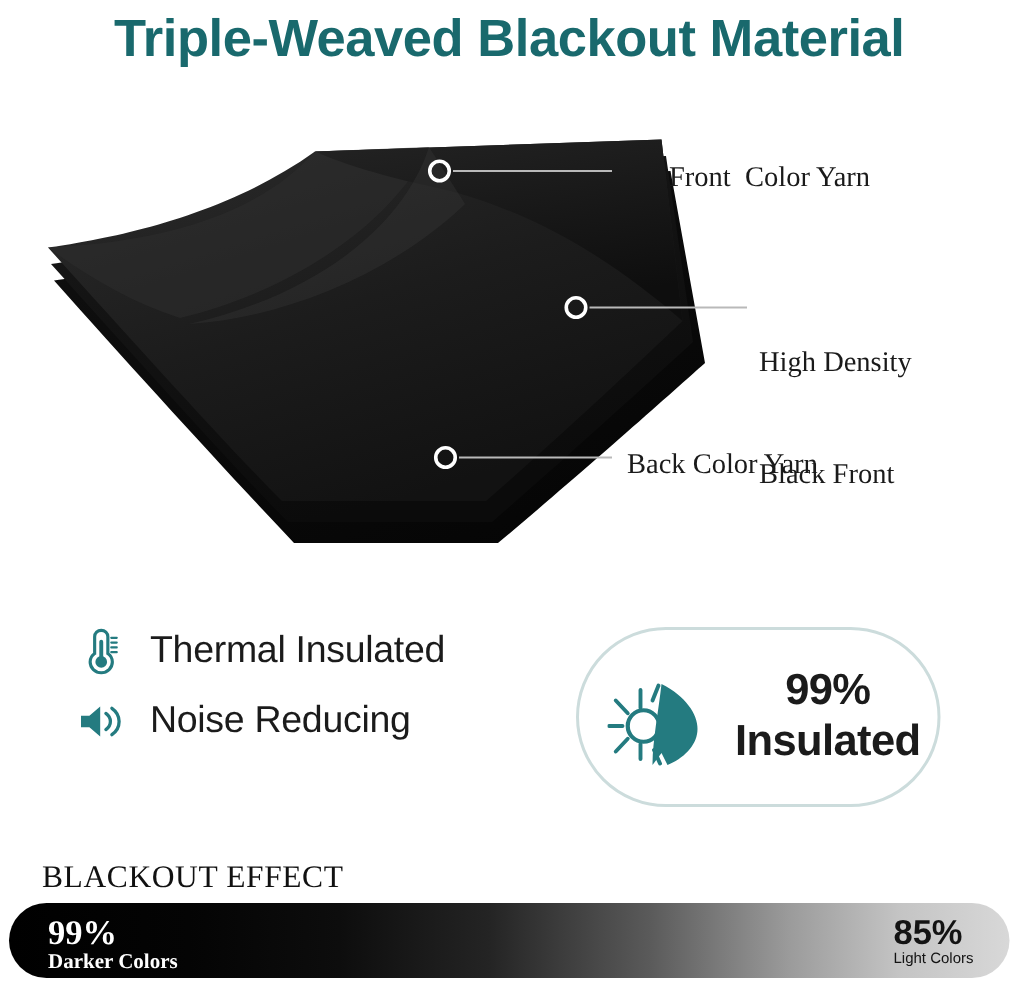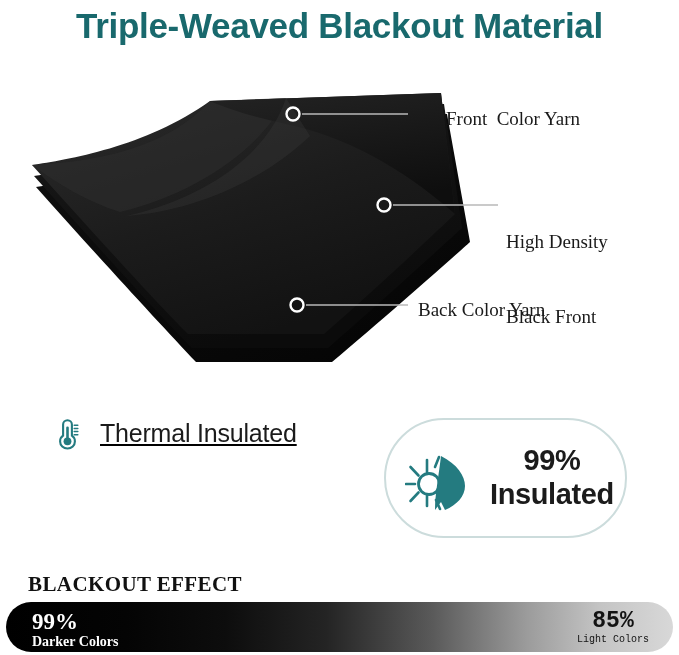--- a/index.html
+++ b/index.html
@@ -55,21 +55,20 @@
   .callout-front { left: 418px; top: 106px; margin-left: 28px; }
   .callout-high  { left: 506px; top: 179px; }
   .callout-back  { left: 418px; top: 297px; }
 
   
   .features {
     position: absolute;
     left: 48px;
     top: 410px;
     width: 320px;
-    text-decoration: underline;
   }
   .feature-row {
     display: flex;
     align-items: center;
     height: 47px;
   }
   .feature-icon {
     width: 40px;
     height: 40px;
     flex: 0 0 40px;
@@ -123,21 +122,20 @@
   
   .effect-heading {
     position: absolute;
     left: 28px;
     top: 572px;
     font-family: "Liberation Serif", serif;
     font-size: 21px;
     color: #111111;
     letter-spacing: 0.4px;
     white-space: nowrap;
-    font-weight: bold;
   }
   .effect-bar {
     position: absolute;
     left: 6px;
     top: 602px;
     width: 667px;
     height: 50px;
     border-radius: 25px;
     background: linear-gradient(to right,
         #000000 0%,
@@ -166,24 +164,24 @@
   .bar-left .cap {
     font-size: 14px;
     font-weight: bold;
     display: block;
     text-align: right;
   }
   .bar-right {
     position: absolute;
     right: 24px;
     top: 7px;
-    font-family: Liberation Mono, monospace;
+    font-family: Liberation Sans, sans-serif;
     color: #131313;
     line-height: 1.1;
-    text-align: center;
+    text-align: left;
   }
   .bar-right .pct {
     font-size: 23px;
     font-weight: bold;
     display: block;
   }
   .bar-right .cap {
     font-size: 10px;
     display: block;
   }
@@ -280,20 +278,30 @@
           <line x1="21.2" y1="8.2" x2="24.8" y2="8.2"></line>
           <line x1="21.2" y1="11.4" x2="24.8" y2="11.4"></line>
           <line x1="21.2" y1="14.6" x2="24.8" y2="14.6"></line>
           <line x1="21.2" y1="17.8" x2="24.8" y2="17.8"></line>
         </g>
       </svg>
     </span>
     <span class="feature-text">Thermal Insulated</span>
   </div>
 
+  <div class="feature-row">
+    <span class="feature-icon">
+      <svg width="34" height="30" viewBox="0 0 34 30" xmlns="http://www.w3.org/2000/svg">
+        <path d="M3 11.2h5.6L15.8 5v20L8.6 18.8H3z" fill="#247b80"></path>
+        <path d="M19.6 9.6c1.9 1.4 3 3.3 3 5.4s-1.1 4-3 5.4" fill="none" stroke="#247b80" stroke-width="2.2" stroke-linecap="round"></path>
+        <path d="M23.6 6.2c3 2.1 4.8 5.3 4.8 8.8s-1.8 6.7-4.8 8.8" fill="none" stroke="#247b80" stroke-width="2.2" stroke-linecap="round"></path>
+      </svg>
+    </span>
+    <span class="feature-text">Noise Reducing</span>
+  </div>
 
 </div>
 
 <div class="badge">
   <span class="badge-icon">
     <svg width="74" height="72" viewBox="0 0 74 72" xmlns="http://www.w3.org/2000/svg">
 
       <g stroke="#247b80" stroke-width="2.6" stroke-linecap="round">
         <line x1="22" y1="30" x2="22" y2="18"></line>
         <line x1="13.5" y1="33.5" x2="5.5" y2="25"></line>

